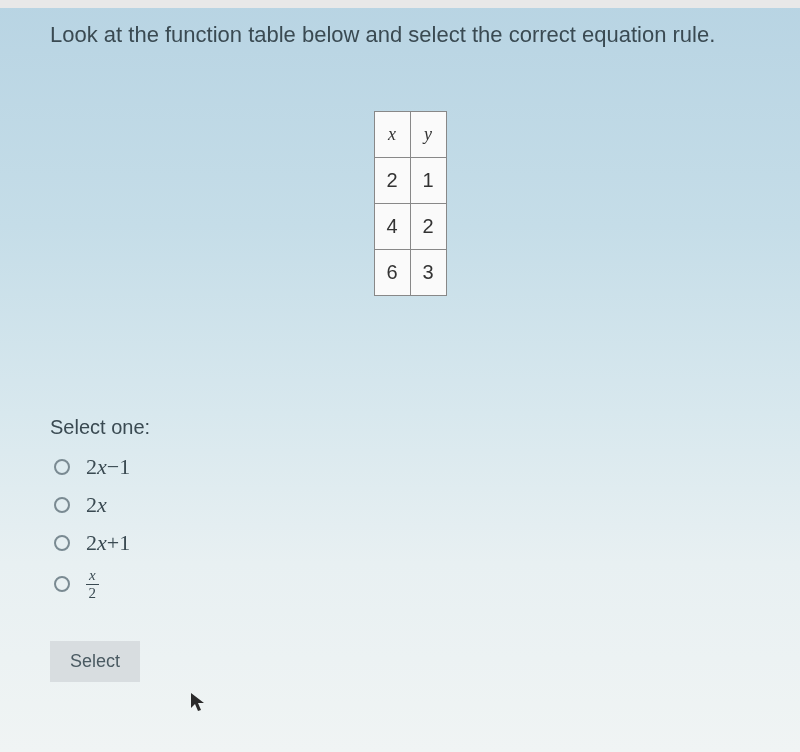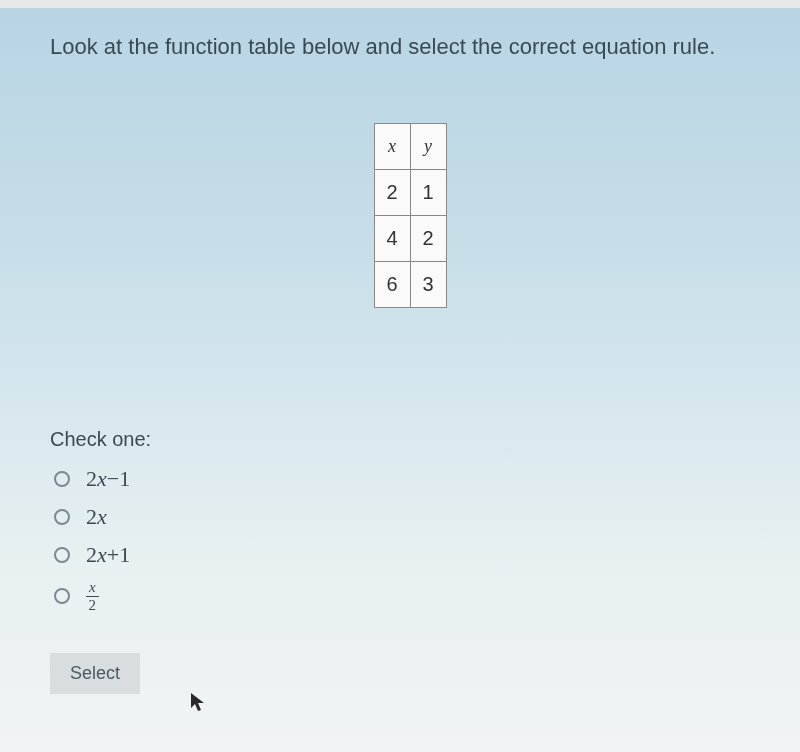--- a/index.html
+++ b/index.html
@@ -25,21 +25,20 @@
       right: 0;
       height: 8px;
       background: #e8e8e8;
     }
     .question-text {
       font-size: 22px;
       line-height: 1.4;
       color: #3a4a52;
       margin-bottom: 60px;
       filter: blur(0.3px);
-      margin-top: 12px;
     }
     .table-container {
       display: flex;
       justify-content: center;
       margin-bottom: 120px;
       margin-left: 20px;
     }
     table {
       border-collapse: collapse;
       background: #ffffff;
@@ -148,21 +147,21 @@
       <td>2</td>
     </tr>
     <tr>
       <td>6</td>
       <td>3</td>
     </tr>
   </tbody>
     </table>
 </div>
 
-<div class="select-label">Check one:</div>
+<div class="select-label">Select one:</div>
 
 <div class="options">
   <div class="option-row">
     <span class="radio"></span>
     <span class="option-label">
       <span>2</span>
         <span class="math-var">x</span>
         <span> − </span>
         <span>1</span>
     </span>

